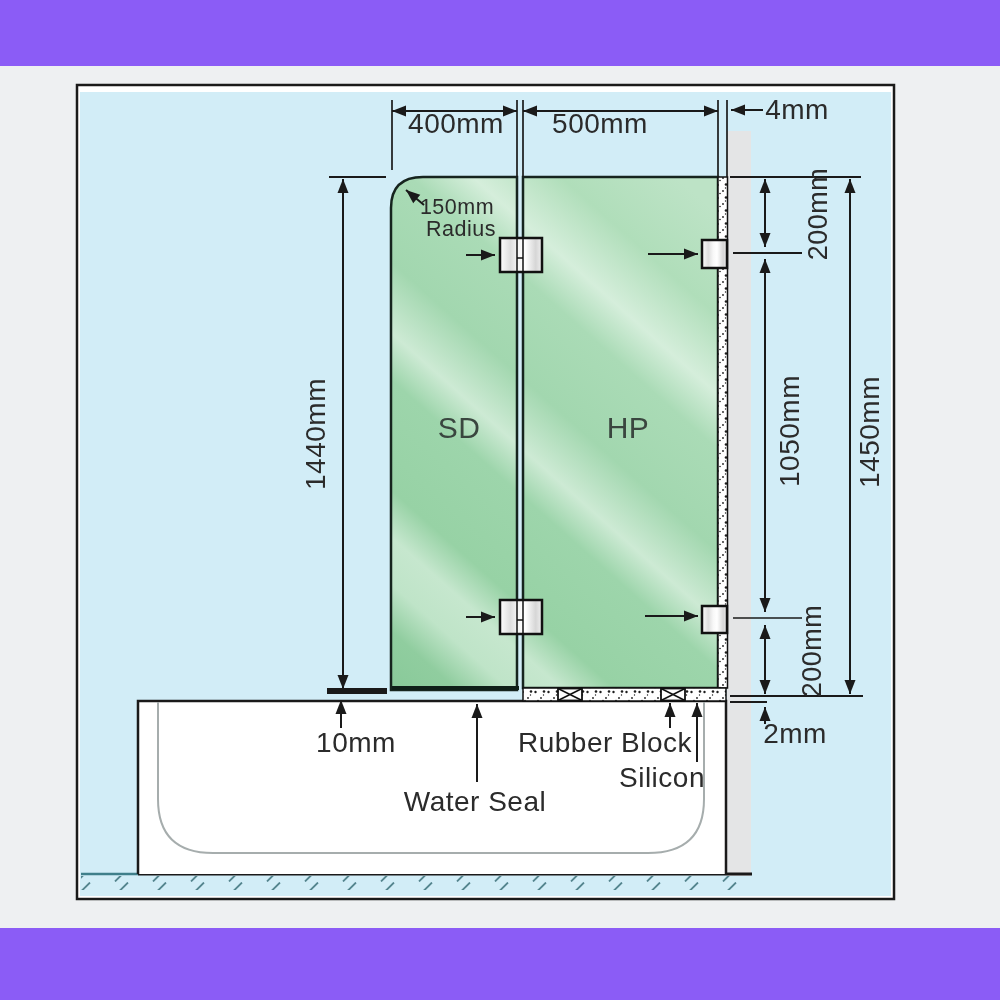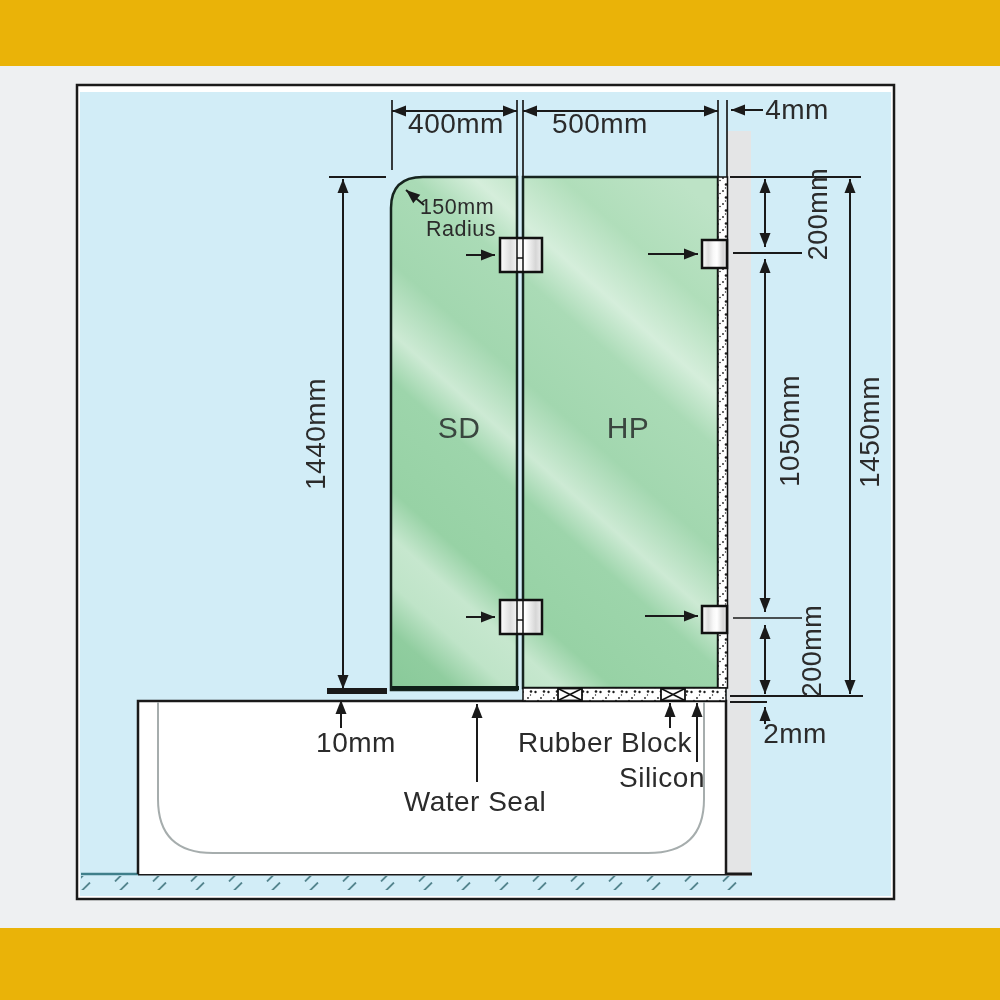--- a/index.html
+++ b/index.html
@@ -1,16 +1,16 @@
 <!DOCTYPE html>
 <html><head>
 <meta charset="utf-8">
 <style>
   html,body{margin:0;padding:0;background:#ffffff;}
-  #stage{position:relative;width:1000px;height:1000px;background:#eab308;overflow:hidden;
+  #stage{position:relative;width:1000px;height:1000px;background:#8b5cf6;overflow:hidden;
          font-family:"Liberation Sans", sans-serif;}
   #stage svg{position:absolute;left:0;top:0;}
   text{fill:#2b2b2b;letter-spacing:0.5px;}
   .dim-text{font-size:28px;}
   .dim-text-sm{font-size:27px;}
   .note-text{font-size:21.5px;}
   .panel-text{font-size:30px;fill:#3a463f;}
 </style>
 </head>
 <body>

